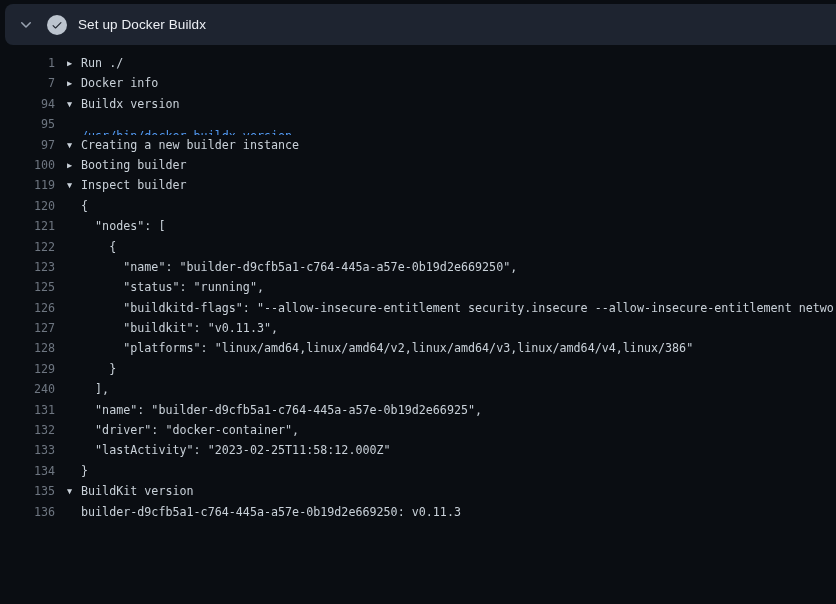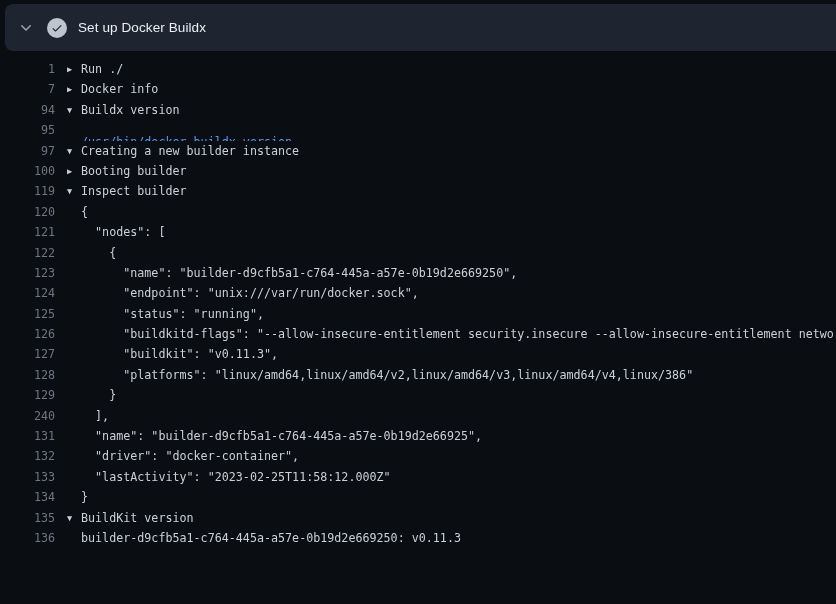--- a/index.html
+++ b/index.html
@@ -6,21 +6,21 @@
   html, body { width: 836px; height: 604px; overflow: hidden; }
   body {
     background: #0a0d12;
     font-family: "Liberation Sans", sans-serif;
   }
 
   
   .step-header {
     margin: 4px 0 0 5px;
     width: 831px;
-    height: 47px;
+    height: 41px;
     background: #1e2430;
     border-radius: 8px 0 0 8px;
     display: flex;
     align-items: center;
     padding-left: 13px;
     cursor: pointer;
   }
   .chevron {
     width: 16px; height: 16px;
     color: #9aa4b2;
@@ -159,25 +159,20 @@
     <span class="arrow"></span>
     <span class="text">    {</span>
   </div>
 
   <div class="row">
     <span class="num">123</span>
     <span class="arrow"></span>
     <span class="text">      "name": "builder-d9cfb5a1-c764-445a-a57e-0b19d2e669250",</span>
   </div>
 
-  <div class="row">
-    <span class="num">124</span>
-    <span class="arrow"></span>
-    <span class="text">      "endpoint": "unix:///var/run/docker.sock",</span>
-  </div>
 
   <div class="row">
     <span class="num">125</span>
     <span class="arrow"></span>
     <span class="text">      "status": "running",</span>
   </div>
 
   <div class="row">
     <span class="num">126</span>
     <span class="arrow"></span>

